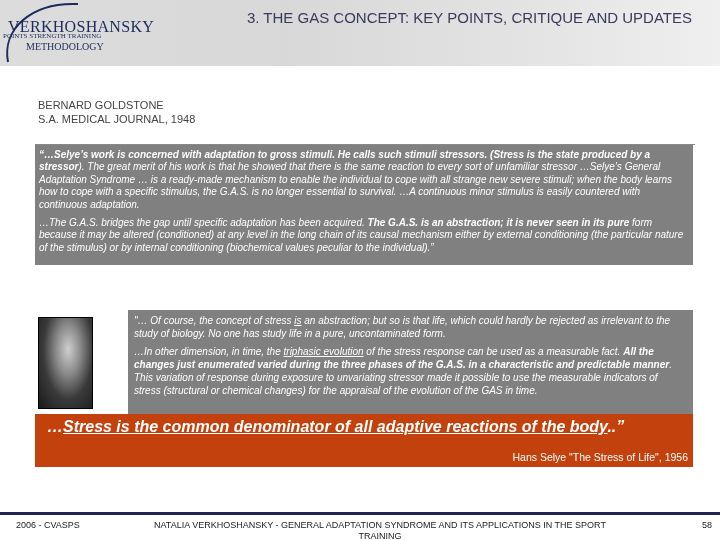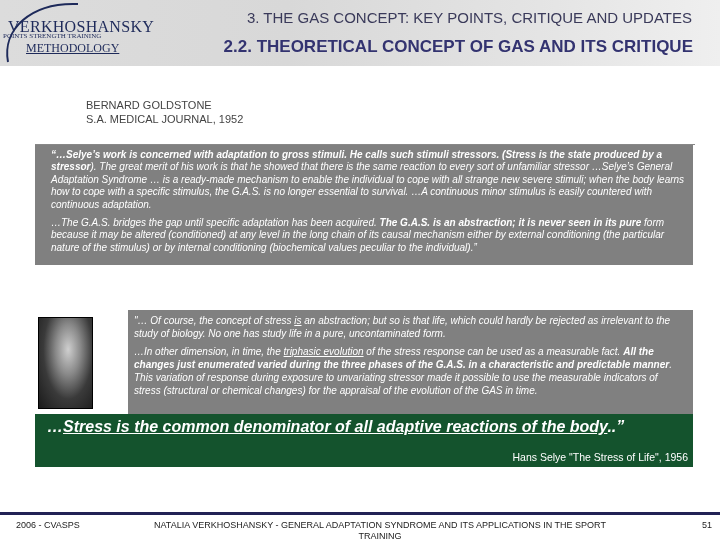--- a/index.html
+++ b/index.html
@@ -3,35 +3,35 @@
 <meta charset="utf-8">
 <style>
   html, body { margin:0; padding:0; }
   body { width:720px; height:540px; position:relative; background:#ffffff; overflow:hidden;
          font-family:"Liberation Sans", sans-serif; color:#333; }
   .header { position:absolute; left:0; top:0; width:720px; height:66px;
             background:linear-gradient(to right, #dcdcdc 0%, #d8d8d8 40%, #e4e4e4 75%, #efefef 100%); }
   .logo { position:absolute; left:0; top:0; width:105px; height:66px; }
   .logo-text1 { position:absolute; left:8px; top:18px; font-family:"Liberation Serif", serif; font-size:16px; color:#1e2a5a; letter-spacing:0.3px;text-align:right; }
   .logo-text2 { position:absolute; left:3px; top:32px; font-family:"Liberation Serif", serif; font-size:7px; color:#1e2a5a; white-space:nowrap; }
-  .logo-text3 { position:absolute; left:26px; top:41px; font-family:"Liberation Serif", serif; font-size:12px; color:#1e2a5a;text-decoration:underline; }
+  .logo-text3 { position:absolute; left:26px; top:41px; font-family:"Liberation Serif", serif; font-size:10px; color:#1e2a5a; }
   .super-title { position:absolute; right:28px; top:9px; font-size:15px; color:#3a3a5a; white-space:nowrap; }
   .title { position:absolute; right:27px; top:37px; font-size:17px; font-weight:bold; color:#333370; white-space:nowrap; }
-  .ref { position:absolute; left:38px; top:98px; font-size:11px; color:#444; line-height:14px;margin-left:48px; }
+  .ref { position:absolute; left:38px; top:98px; font-size:11px; color:#444; line-height:14px; }
   .rule { position:absolute; left:35px; top:144px; width:660px; height:1px; background:#888; }
   .box1 { position:absolute; left:35px; top:145px; width:658px; height:120px; background:#808080; color:#fff;
           font-size:10px; font-style:italic; line-height:12.4px; padding:4px 4px; box-sizing:border-box; }
-  .box1 p { margin:0 0 6px 12px; }
+  .box1 p { margin:0 0 6px 0; }
   .photo { position:absolute; left:38px; top:317px; width:54px; height:93px; background:#ffffff; }
   .photo-inner { position:absolute; left:0; top:0; width:53px; height:90px; border:1px solid #000;
                  background:radial-gradient(ellipse at 55% 35%, #cfcfcf 0%, #8a8a8a 30%, #3a3a3a 60%, #1a1a1a 100%); }
   .box2 { position:absolute; left:128px; top:310px; width:565px; height:104px; background:#808080; color:#fff;
           font-size:10px; font-style:italic; line-height:13px; padding:4px 6px; box-sizing:border-box; }
   .box2 p { margin:0 0 5px 0; }
-  .box3 { position:absolute; left:35px; top:414px; width:658px; height:53px; background:#14532d; color:#fff; }
+  .box3 { position:absolute; left:35px; top:414px; width:658px; height:53px; background:#c2410c; color:#fff; }
   .box3 .q { position:absolute; left:12px; top:4px; font-size:16px; font-style:italic; font-weight:bold; white-space:nowrap; }
   .box3 .cite { position:absolute; right:5px; top:37px; font-size:10.5px; white-space:nowrap; }
   u { }
   .footer-bar { position:absolute; left:0; top:512px; width:720px; height:3px; background:#222255; }
   .footer-left { position:absolute; left:16px; top:520px; font-size:9px; color:#222; }
   .footer-mid { position:absolute; left:140px; top:520px; width:480px; text-align:center; font-size:9px; color:#222; line-height:11px; }
   .footer-right { position:absolute; right:8px; top:520px; font-size:9px; color:#222; }
 </style>
 </head>
 <body>
@@ -39,26 +39,25 @@
 <div class="header">
   <div class="logo">
     <svg width="105" height="66" style="position:absolute;left:0;top:0">
       <path d="M8,62 C2,30 30,2 78,4" stroke="#1e2a5a" stroke-width="2" fill="none"></path>
     </svg>
     <span class="logo-text1">VERKHOSHANSKY</span>
     <span class="logo-text2">POINTS STRENGTH TRAINING</span>
     <span class="logo-text3">METHODOLOGY</span>
   </div>
   <div class="super-title">3. THE GAS CONCEPT: KEY POINTS, CRITIQUE AND UPDATES</div>
-  <div class="title">2.2. THEORETICAL CONCEPT OF GAS AND ITS CRITIQUE</div>
 </div>
 
 <div class="ref">
   <div>BERNARD GOLDSTONE</div>
-  <div>S.A. MEDICAL JOURNAL, 1952</div>
+  <div>S.A. MEDICAL JOURNAL, 1948</div>
 </div>
 <div class="rule"></div>
 
 <div class="box1">
   <p><b>“…Selye’s work is concerned with adaptation to gross stimuli. He calls such stimuli stressors. (Stress is the state produced by a stressor</b><span>). The great merit of his work is that he showed that there is the same reaction to every sort of unfamiliar stressor …Selye’s General Adaptation Syndrome … is a ready-made mechanism to enable the individual to cope with all strange new severe stimuli; when the body learns how to cope with a specific stimulus, the G.A.S. is no longer essential to survival. …A continuous minor stimulus is easily countered with continuous adaptation.</span></p>
   <p><span>…The G.A.S. bridges the gap until specific adaptation has been acquired. </span><b>The G.A.S. is an abstraction; it is never seen in its pure</b><span> form because it may be altered (conditioned) at any level in the long chain of its causal mechanism either by external conditioning (the particular nature of the stimulus) or by internal conditioning (biochemical values peculiar to the individual).”</span></p>
 </div>
 
 <div class="photo">
   <div class="photo-inner"></div>
@@ -70,13 +69,13 @@
 </div>
 
 <div class="box3">
   <div class="q"><span>…</span><u>Stress is the common denominator of all adaptive reactions of the body</u><span>..”</span></div>
   <div class="cite">Hans Selye "The Stress of Life", 1956</div>
 </div>
 
 <div class="footer-bar"></div>
 <div class="footer-left">2006 - CVASPS</div>
 <div class="footer-mid">NATALIA VERKHOSHANSKY - GENERAL ADAPTATION SYNDROME AND ITS APPLICATIONS IN THE SPORT TRAINING</div>
-<div class="footer-right">51</div>
+<div class="footer-right">58</div>
 
 </body></html>

